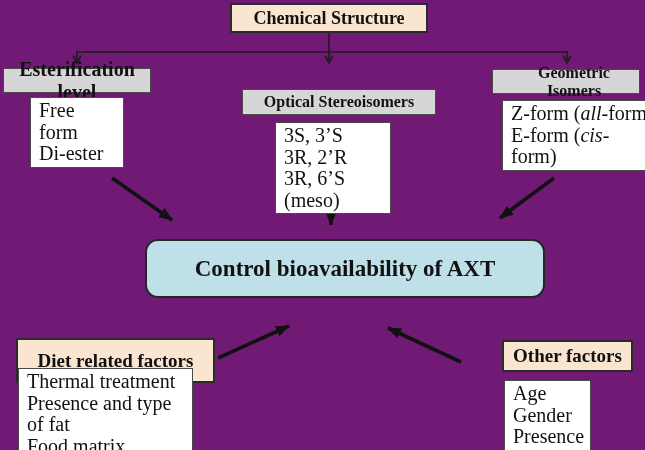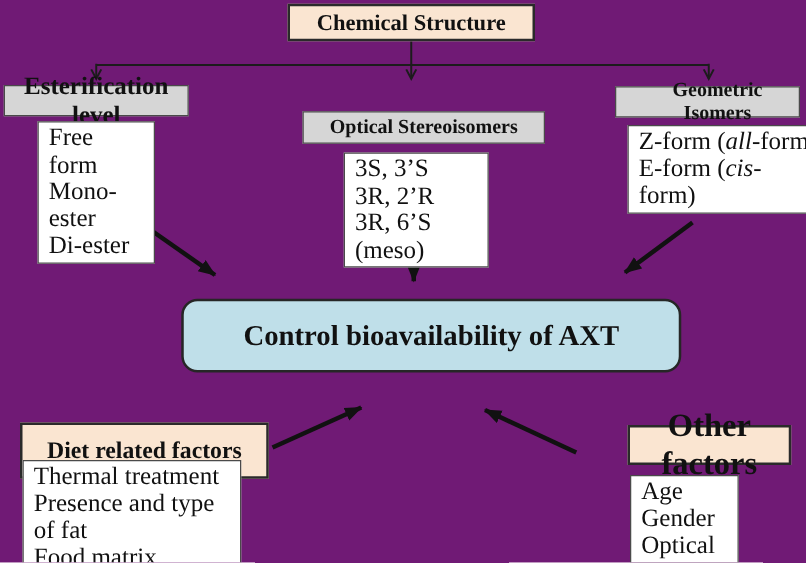--- a/index.html
+++ b/index.html
@@ -62,21 +62,21 @@
     font-weight: bold; font-size: 23px;
   }
   .hdr-ester   { left: 3px;   top: 68px;  width: 148px; height: 25px; font-size: 20px; }
   .hdr-optic   { left: 242px; top: 89px;  width: 194px; height: 26px; font-size: 16px; }
   .hdr-geo     { left: 492px; top: 69px;  width: 148px; height: 25px; font-size: 16px; padding-left: 16px; }
   .list-ester  { left: 30px;  top: 97px;  width: 94px; }
   .list-optic  { left: 275px; top: 122px; width: 116px; }
   .list-geo    { left: 502px; top: 100px; width: 161px; }
   .hdr-diet    { left: 16px;   top: 338px; width: 199px; height: 45px; font-size: 19px; }
   .list-diet   { left: 18px;  top: 368px; width: 175px; }
-  .hdr-other   { left: 502px; top: 340px; width: 131px; height: 32px; font-size: 26px; }
+  .hdr-other   { left: 502px; top: 340px; width: 131px; height: 32px; font-size: 19px; }
   .list-other  { left: 504px; top: 380px; width: 87px; }
   .it { font-style: italic; }
 </style>
 </head>
 <body>
 
 <div class="canvas">
 
   <svg class="connectors" viewBox="0 0 645 450" xmlns="http://www.w3.org/2000/svg">
     <defs>
@@ -103,21 +103,20 @@
 
   <div class="box beige-box top-box">
     <span>Chemical Structure</span>
   </div>
 
   <div class="box gray-box hdr-ester">
     <span>Esterification level</span>
   </div>
   <div class="white-box list-ester">
     <div>Free form</div>
-    <div>Mono-ester</div>
     <div>Di-ester</div>
   </div>
 
   <div class="box gray-box hdr-optic">
     <span>Optical Stereoisomers</span>
   </div>
   <div class="white-box list-optic">
     <div>3S, 3’S</div>
     <div>3R, 2’R</div>
     <div>3R, 6’S (meso)</div>
@@ -143,16 +142,16 @@
     <div>Presence and type of fat</div>
     <div>Food matrix</div>
   </div>
 
   <div class="box beige-box hdr-other">
     <span>Other factors</span>
   </div>
   <div class="white-box list-other">
     <div>Age</div>
     <div>Gender</div>
-    <div>Optical</div>
+    <div>Presence</div>
   </div>
 
 </div>
 
 </body></html>

